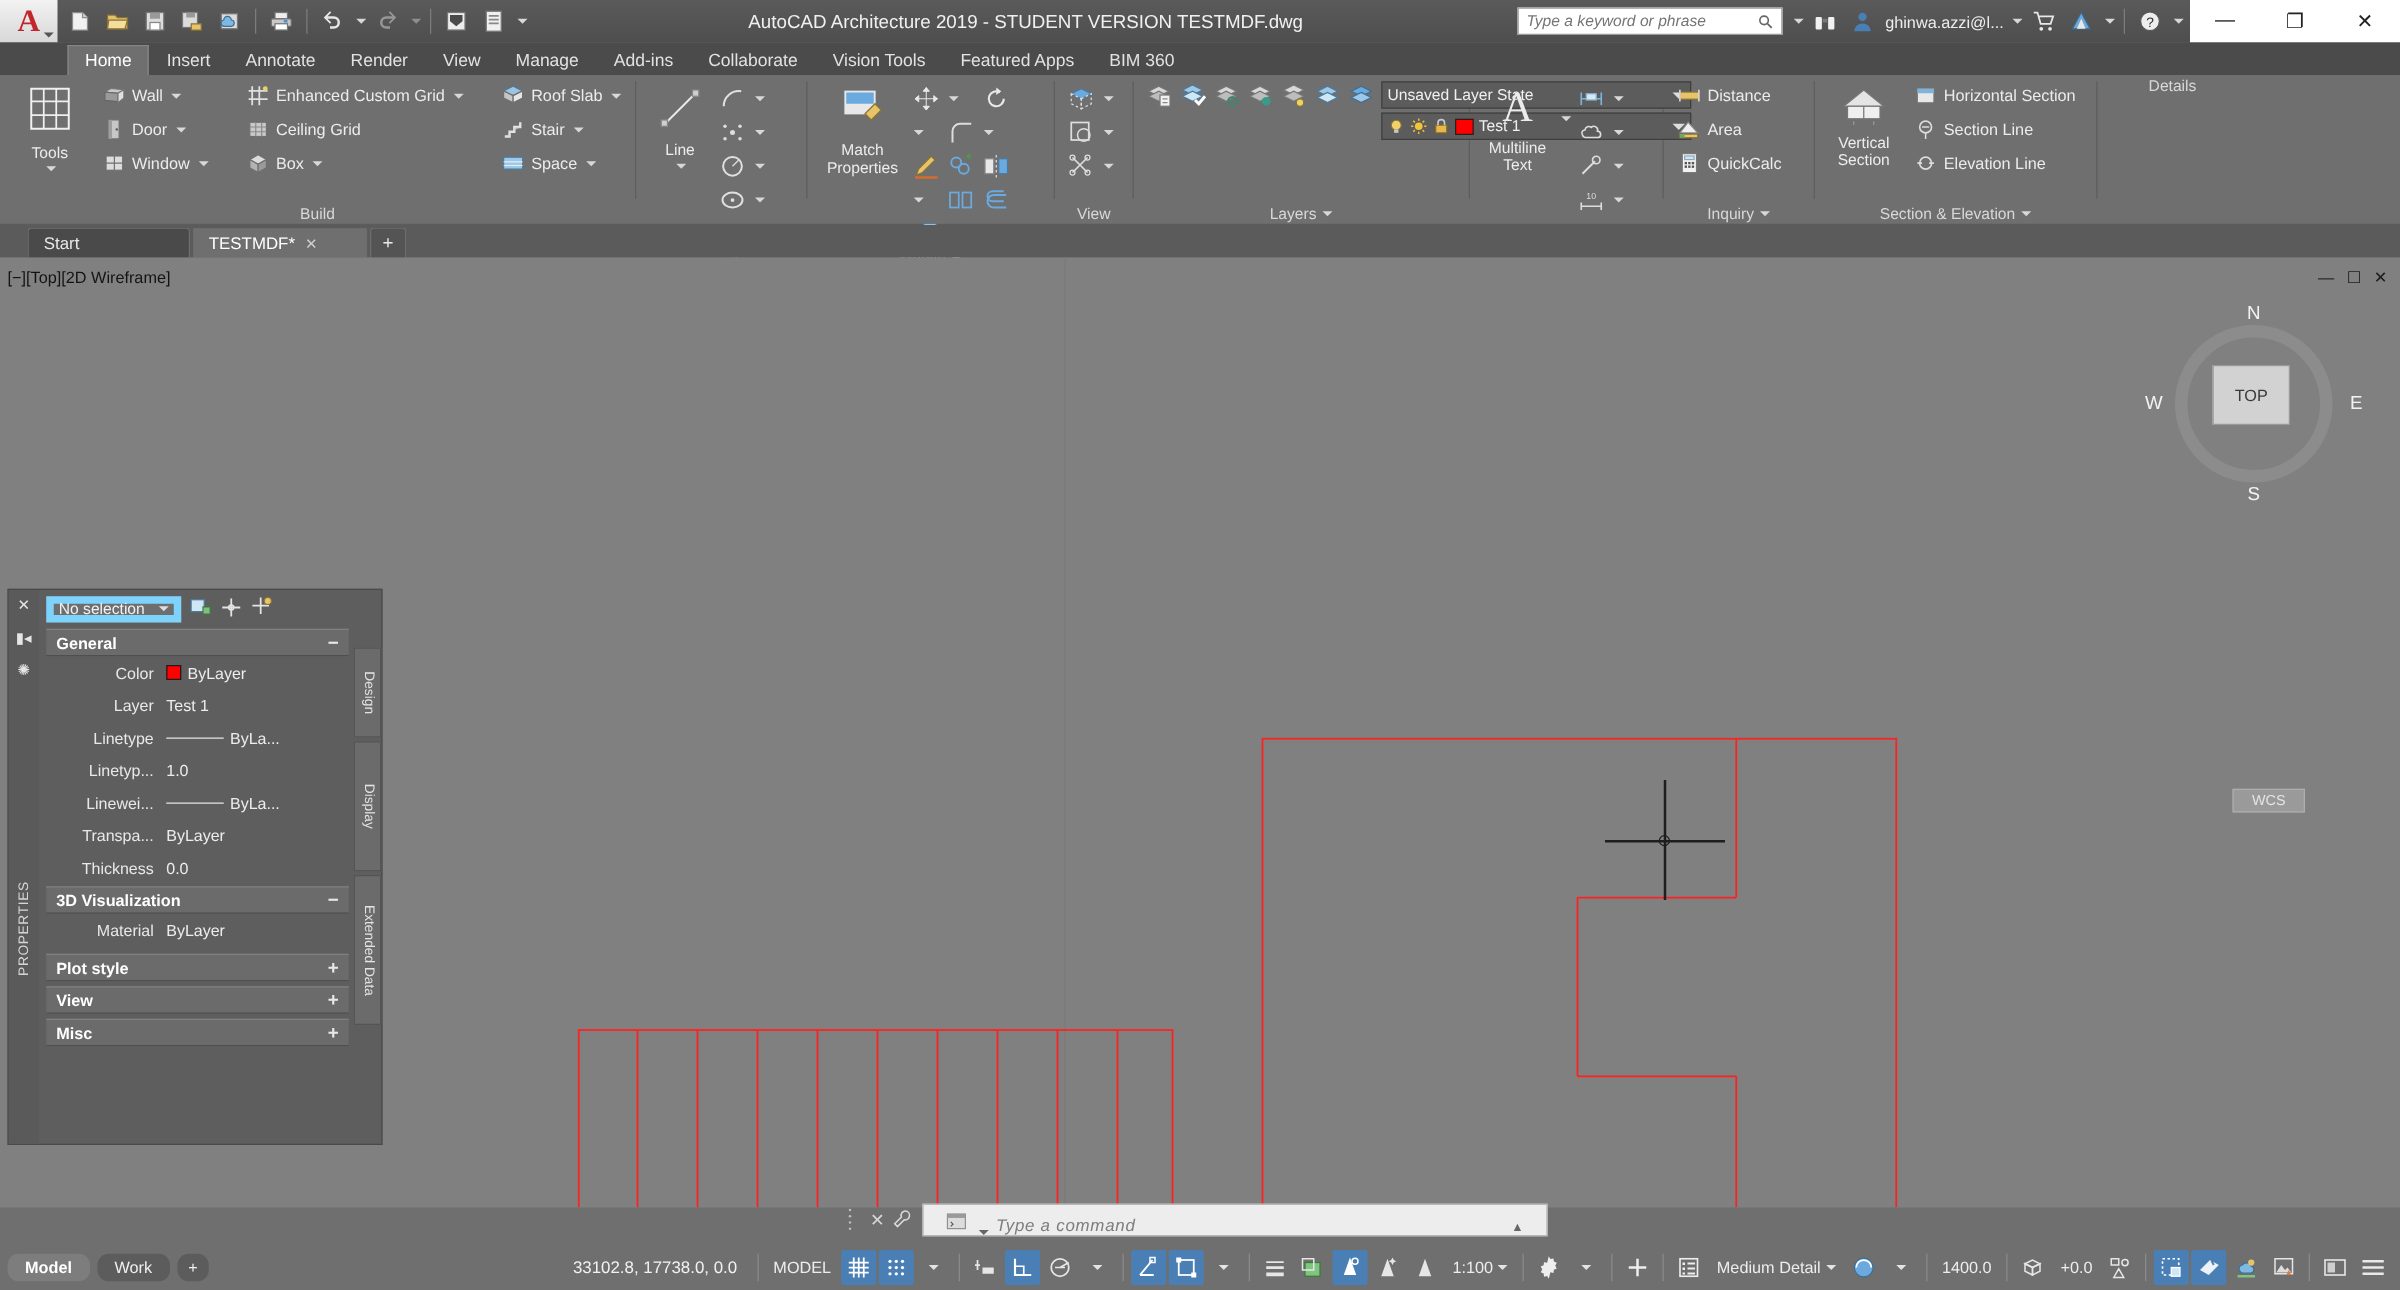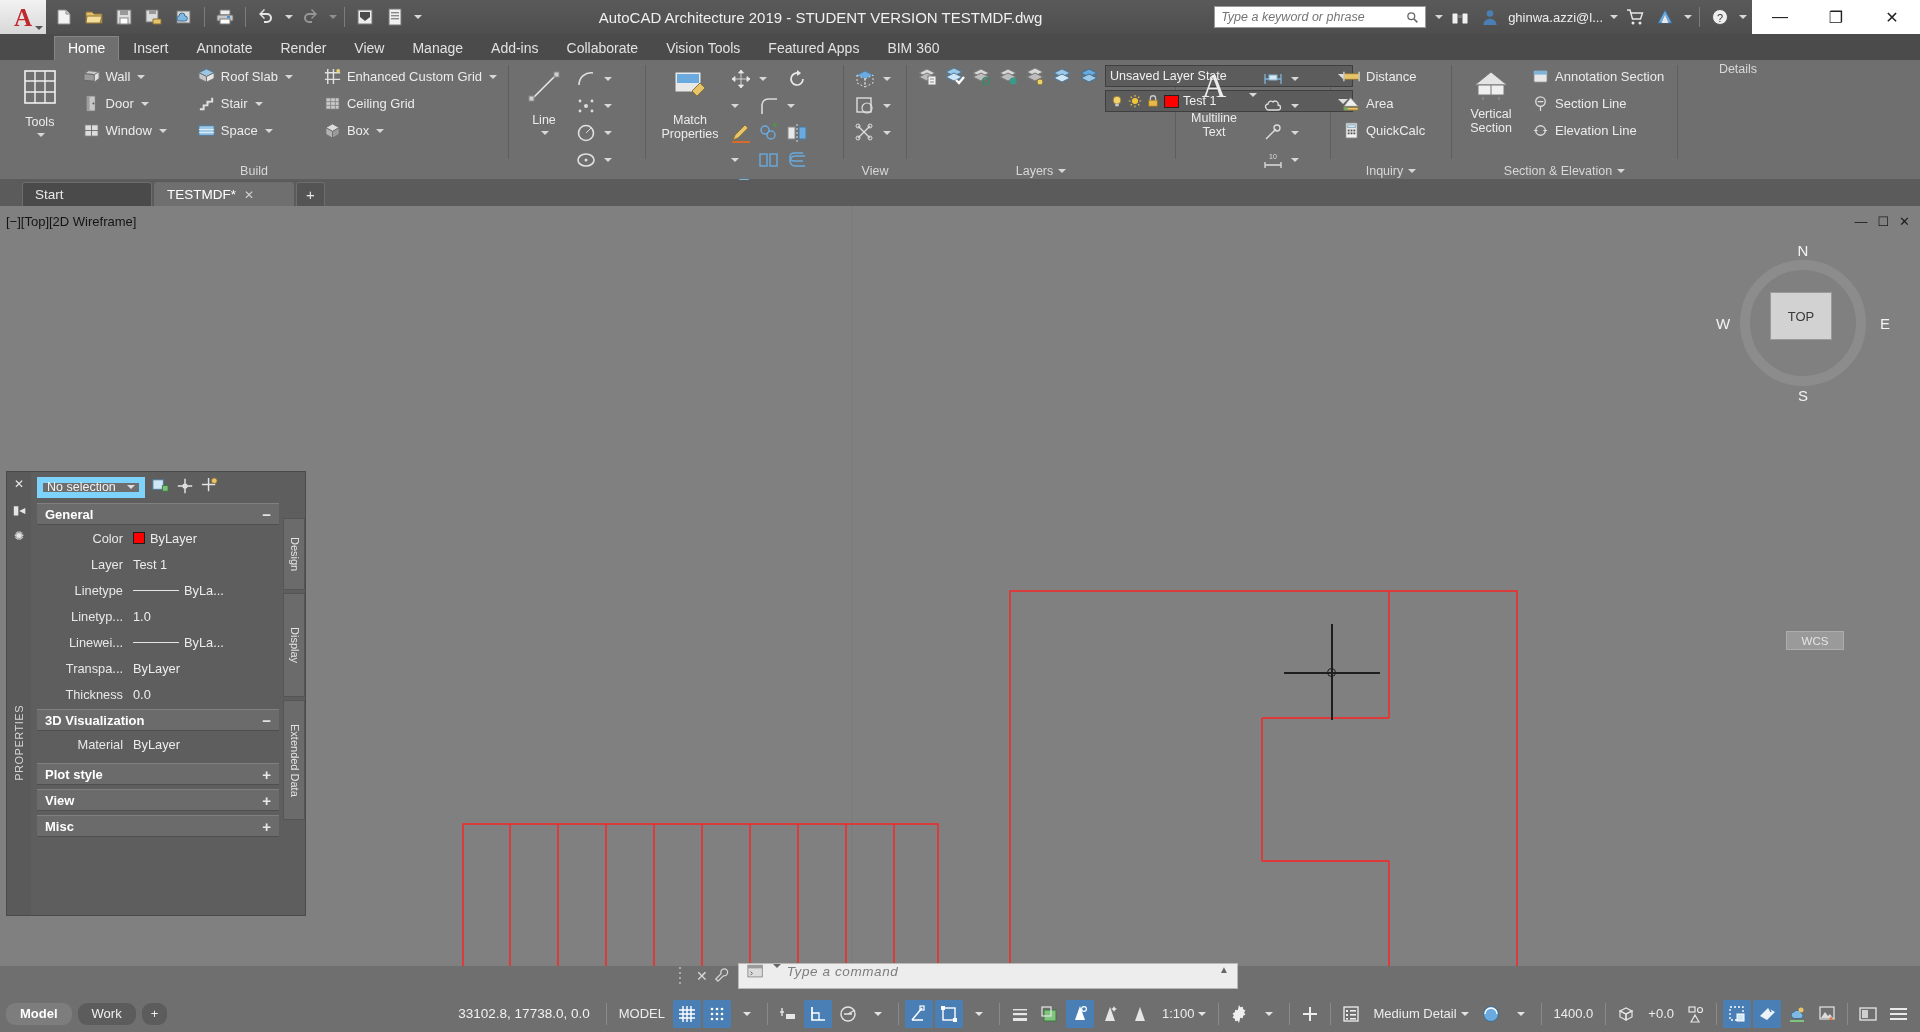--- a/index.html
+++ b/index.html
@@ -211,21 +211,21 @@
   .csw { width: 12px; height: 12px; border: 1px solid #1c1c1c; }
 
   
   .cmdbar {
     position: absolute; left: 678px; top: 962px; width: 560px; height: 28px; display: flex; align-items: center;
   }
   .cmd-grip { width: 10px; height: 24px; display:flex; align-items:center; }
   .cmd-tools { display: flex; align-items: center; gap: 6px; padding: 0 8px; color: #d8d8d8; font-size: 14px; }
   .cmd-input {
     flex: 1; height: 26px; background: #ededed; border: 1px solid #b8b8b8;
-    display: flex; align-items: flex-start; padding: 0 8px; gap: 6px;
+    display: flex; align-items: flex-end; padding: 0 18px; gap: 6px;
   }
   .cmd-input .ph { font-size: 13.5px; color: #7d7d7d; font-style: italic; letter-spacing: .6px; }
   .cmd-input .up { margin-left: auto; color: #666; font-size: 10px; }
 
   
   .laytabs {
     position: absolute; left: 0; top: 995px; width: 1920px; height: 37px;
     background: #6f6f6f; display: flex; align-items: center;
   }
   .ltab {
@@ -461,68 +461,68 @@
                 <path d="M10 4v12M3 10h14" stroke="#6f6f6f"></path>
               </svg>
             <span class="lbl">Window</span>
               <span class="dd"></span>
           </div>
         </div>
 
         <div class="col" style="margin-left:22px">
           <div class="rowbtn">
             <svg class="icon-sq" viewBox="0 0 20 20">
-                <path d="M2 6l8-4 8 4-8 4z" fill="#9fc4e0" stroke="#4c7a9c"></path>
-                <path d="M2 6v6l8 4V10z" fill="#c6c6c6" stroke="#6f6f6f"></path>
-                <path d="M10 10l8-4v6l-8 4z" fill="#e6e6e6" stroke="#6f6f6f"></path>
-              </svg>
-            <span class="lbl">Roof Slab</span>
-              <span class="dd"></span>
-          </div>
-          <div class="rowbtn">
-            <svg class="icon-sq" viewBox="0 0 20 20">
-                <path d="M3 16h4v-4h4V8h5V4" fill="none" stroke="#e4e4e4" stroke-width="2"></path>
-                <path d="M3 16h4v-4h4V8h5" fill="#d0d0d0" opacity=".6"></path>
-              </svg>
-            <span class="lbl">Stair</span>
-              <span class="dd"></span>
-          </div>
-          <div class="rowbtn">
-            <svg class="icon-sq" viewBox="0 0 20 20">
-                <rect x="2" y="5" width="16" height="10" fill="#9ec8e8" stroke="#4c7a9c"></rect>
-                <path d="M2 9h16M2 12h16" stroke="#fff" opacity=".7"></path>
-              </svg>
-            <span class="lbl">Space</span>
-              <span class="dd"></span>
-          </div>
-        </div>
-
-        <div class="col" style="margin-left:22px">
-          <div class="rowbtn">
-            <svg class="icon-sq" viewBox="0 0 20 20">
                 <path d="M5 2v16M11 2v16M2 6h16M2 13h16" stroke="#e0e0e0" stroke-width="1.5"></path>
                 <circle cx="16" cy="4" r="2" fill="#e8d36a"></circle>
               </svg>
             <span class="lbl">Enhanced Custom Grid</span>
               <span class="dd"></span>
           </div>
           <div class="rowbtn">
             <svg class="icon-sq" viewBox="0 0 20 20">
                 <rect x="3" y="4" width="14" height="12" fill="#c9c9c9" stroke="#6f6f6f"></rect>
                 <path d="M8 4v12M13 4v12M3 8h14M3 12h14" stroke="#8a8a8a"></path>
               </svg>
             <span class="lbl">Ceiling Grid</span>
           </div>
           <div class="rowbtn">
             <svg class="icon-sq" viewBox="0 0 20 20">
                 <path d="M3 7l7-4 7 4-7 4z" fill="#dcdcdc" stroke="#6f6f6f"></path>
                 <path d="M3 7v7l7 4v-7z" fill="#b2b2b2" stroke="#6f6f6f"></path>
                 <path d="M10 11l7-4v7l-7 4z" fill="#9a9a9a" stroke="#6f6f6f"></path>
               </svg>
             <span class="lbl">Box</span>
+              <span class="dd"></span>
+          </div>
+        </div>
+
+        <div class="col" style="margin-left:22px">
+          <div class="rowbtn">
+            <svg class="icon-sq" viewBox="0 0 20 20">
+                <path d="M2 6l8-4 8 4-8 4z" fill="#9fc4e0" stroke="#4c7a9c"></path>
+                <path d="M2 6v6l8 4V10z" fill="#c6c6c6" stroke="#6f6f6f"></path>
+                <path d="M10 10l8-4v6l-8 4z" fill="#e6e6e6" stroke="#6f6f6f"></path>
+              </svg>
+            <span class="lbl">Roof Slab</span>
+              <span class="dd"></span>
+          </div>
+          <div class="rowbtn">
+            <svg class="icon-sq" viewBox="0 0 20 20">
+                <path d="M3 16h4v-4h4V8h5V4" fill="none" stroke="#e4e4e4" stroke-width="2"></path>
+                <path d="M3 16h4v-4h4V8h5" fill="#d0d0d0" opacity=".6"></path>
+              </svg>
+            <span class="lbl">Stair</span>
+              <span class="dd"></span>
+          </div>
+          <div class="rowbtn">
+            <svg class="icon-sq" viewBox="0 0 20 20">
+                <rect x="2" y="5" width="16" height="10" fill="#9ec8e8" stroke="#4c7a9c"></rect>
+                <path d="M2 9h16M2 12h16" stroke="#fff" opacity=".7"></path>
+              </svg>
+            <span class="lbl">Space</span>
               <span class="dd"></span>
           </div>
         </div>
       </div>
       <div class="panel-title">Build</div>
     </div>
     <div class="panel-sep"></div>
 
     <div class="panel" style="width:136px">
       <div class="panel-body">
@@ -949,21 +949,21 @@
           </span>
           <span>Vertical</span>
           <span>Section</span>
         </div>
         <div class="col" style="margin-left:4px">
           <div class="rowbtn">
             <svg class="icon-sq" viewBox="0 0 20 20">
                 <rect x="3" y="4" width="14" height="12" rx="1" fill="#e8e8e8" stroke="#777"></rect>
                 <rect x="3" y="4" width="14" height="4" fill="#7fb3d8"></rect>
               </svg>
-            <span class="lbl">Annotation Section</span>
+            <span class="lbl">Horizontal Section</span>
           </div>
           <div class="rowbtn">
             <svg class="icon-sq" viewBox="0 0 20 20">
                 <circle cx="10" cy="8" r="5" fill="none" stroke="#ddd" stroke-width="1.4"></circle>
                 <path d="M10 13v5M7 8h6" stroke="#ddd" stroke-width="1.3"></path>
               </svg>
             <span class="lbl">Section Line</span>
           </div>
           <div class="rowbtn">
             <svg class="icon-sq" viewBox="0 0 20 20">

